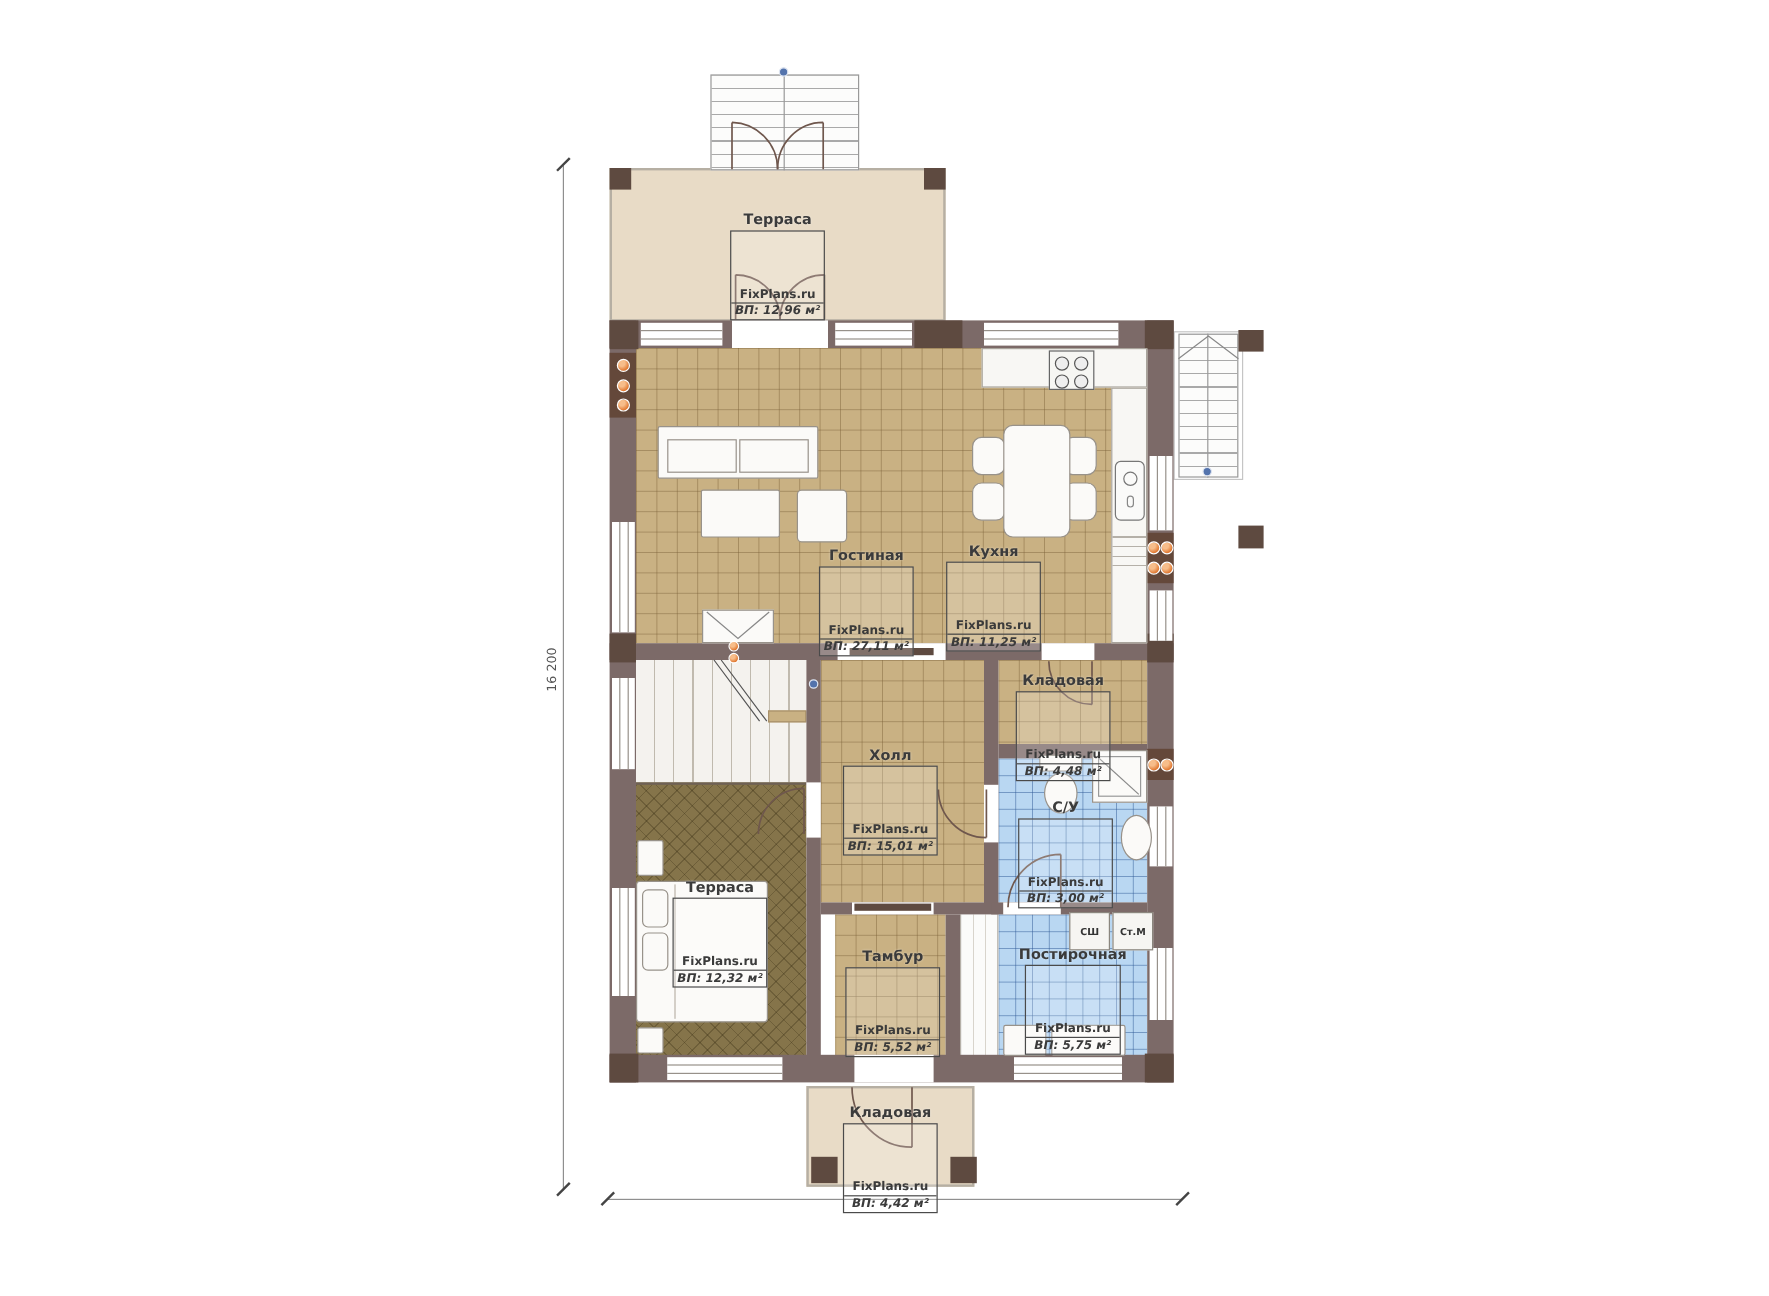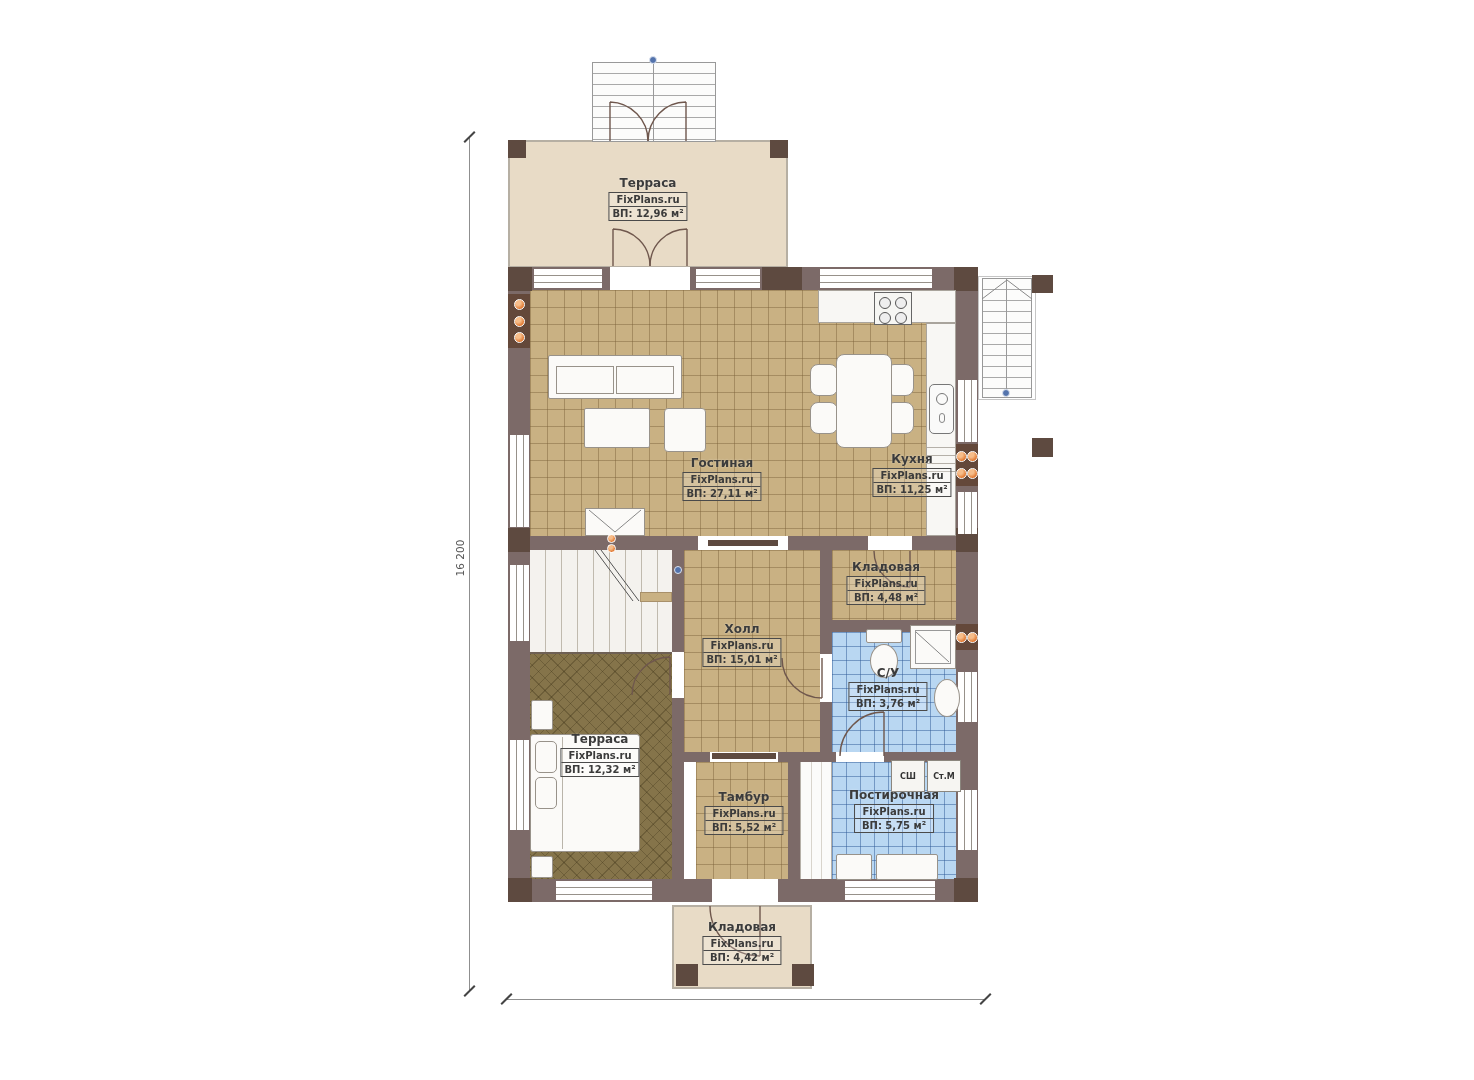--- a/index.html
+++ b/index.html
@@ -38,22 +38,22 @@
     background:radial-gradient(circle at 35% 30%, #f7bd8a 0 30%, #df732a 75%);}
   .rpanel{background:#64483a;display:flex;flex-direction:column;align-items:center;justify-content:space-evenly;}
   .rpanel-grid{background:#64483a;display:grid;grid-template-columns:auto auto;
     align-items:center;justify-items:center;align-content:space-evenly;justify-content:space-evenly;}
   .bdot{width:8px;height:8px;border-radius:50%;background:#5373ac;border:1px solid #dde4f0;}
   .room-label{position:absolute;display:flex;flex-direction:column;align-items:center;
     transform:translateX(-50%);color:#3b3b3b;z-index:30;}
   .room-name{font-weight:bold;font-size:12px;margin-bottom:2px;white-space:nowrap;text-shadow:0 0 2px rgba(255,255,255,.5);}
   .room-box{border:1px solid #4a4a4a;background:rgba(255,255,255,.22);text-align:center;
     font-size:10px;font-weight:bold;}
-  .room-box .row1{padding:1px 7px;border-bottom:1px solid #4a4a4a;white-space:nowrap;}
-  .room-box .row2{padding:1px 1px;white-space:nowrap;}
+  .room-box .row1{padding:1px 7px;border-bottom:1px solid #4a4a4a;white-space:nowrap;margin-top:46px;}
+  .room-box .row2{padding:1px 1px;white-space:nowrap;font-style:italic;}
   .appl{background:#f6f5f2;border:1px solid #8b867e;display:flex;align-items:center;
     justify-content:center;font-size:8px;font-weight:bold;color:#333;z-index:6;}
   .dim-line{background:#8f8f8f;}
   .dim-tick{width:15px;height:2px;background:#444;}
   .dim-label{font-size:10.5px;color:#555;white-space:nowrap;}
   .burners{display:grid;grid-template-columns:auto auto;gap:3px;padding:4px;justify-content:space-between;}
   .burner{width:10px;height:10px;border:1px solid #555;border-radius:50%;background:#eee;}
   svg.overlay{position:absolute;left:0;top:0;z-index:20;pointer-events:none;}
   .z1{z-index:1}.z2{z-index:2}.z3{z-index:3}.z4{z-index:4}.z5{z-index:5}.z6{z-index:6}
 </style>
@@ -250,21 +250,21 @@
       <div class="row2">ВП: 12,96 м²</div>
     </div>
   </div>
   <div class="room-label" style="left:722px;top:456px;">
     <div class="room-name">Гостиная</div>
     <div class="room-box">
       <div class="row1">FixPlans.ru</div>
       <div class="row2">ВП: 27,11 м²</div>
     </div>
   </div>
-  <div class="room-label" style="left:912px;top:452px;justify-content:center;">
+  <div class="room-label" style="left:828px;top:452px;justify-content:center;">
     <div class="room-name">Кухня</div>
     <div class="room-box">
       <div class="row1">FixPlans.ru</div>
       <div class="row2">ВП: 11,25 м²</div>
     </div>
   </div>
   <div class="room-label" style="left:886px;top:560px;">
     <div class="room-name">Кладовая</div>
     <div class="room-box">
       <div class="row1">FixPlans.ru</div>
@@ -275,21 +275,21 @@
     <div class="room-name">Холл</div>
     <div class="room-box">
       <div class="row1">FixPlans.ru</div>
       <div class="row2">ВП: 15,01 м²</div>
     </div>
   </div>
   <div class="room-label" style="left:888px;top:666px;">
     <div class="room-name">С/У</div>
     <div class="room-box">
       <div class="row1">FixPlans.ru</div>
-      <div class="row2">ВП: 3,76 м²</div>
+      <div class="row2">ВП: 3,00 м²</div>
     </div>
   </div>
   <div class="room-label" style="left:600px;top:732px;">
     <div class="room-name">Терраса</div>
     <div class="room-box">
       <div class="row1">FixPlans.ru</div>
       <div class="row2">ВП: 12,32 м²</div>
     </div>
   </div>
   <div class="room-label" style="left:744px;top:790px;">

